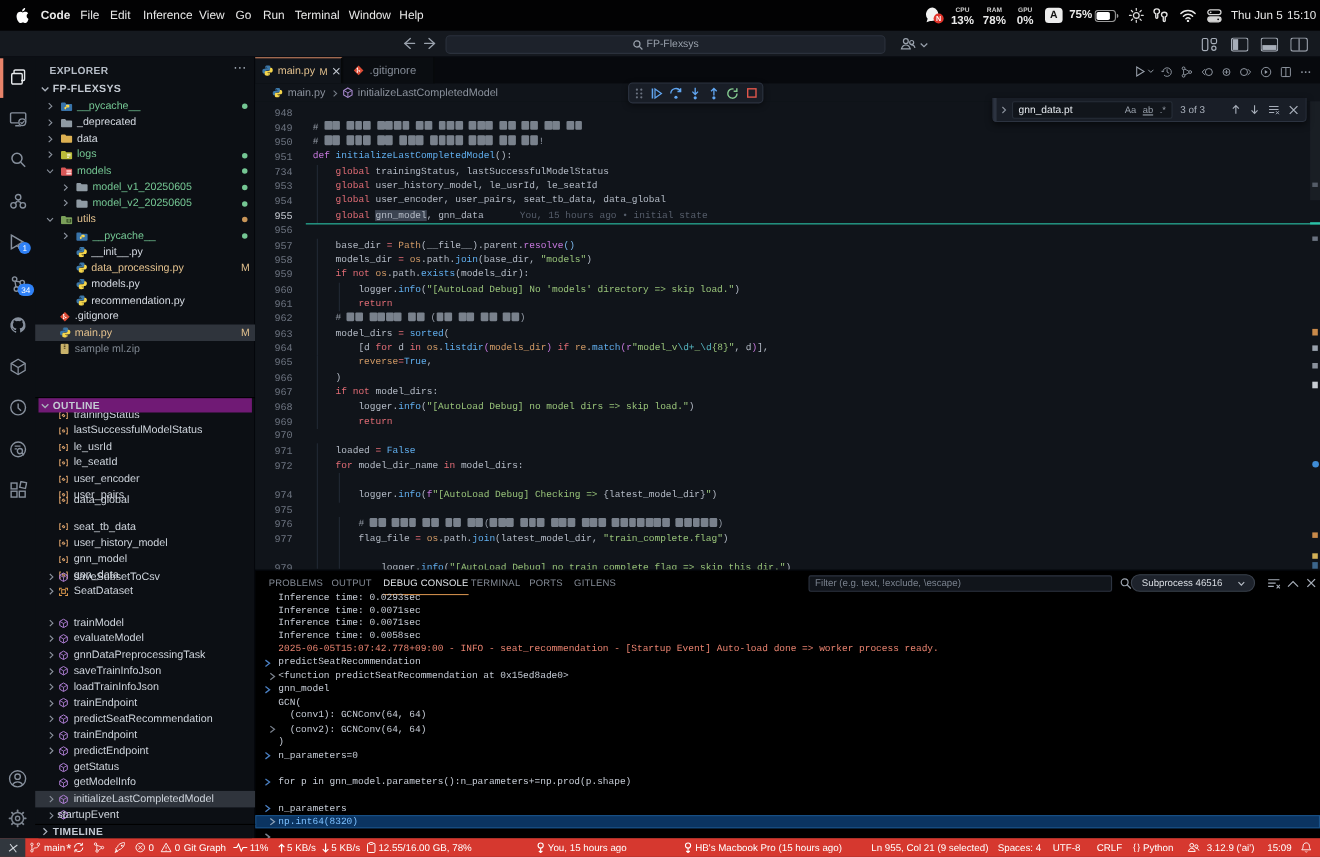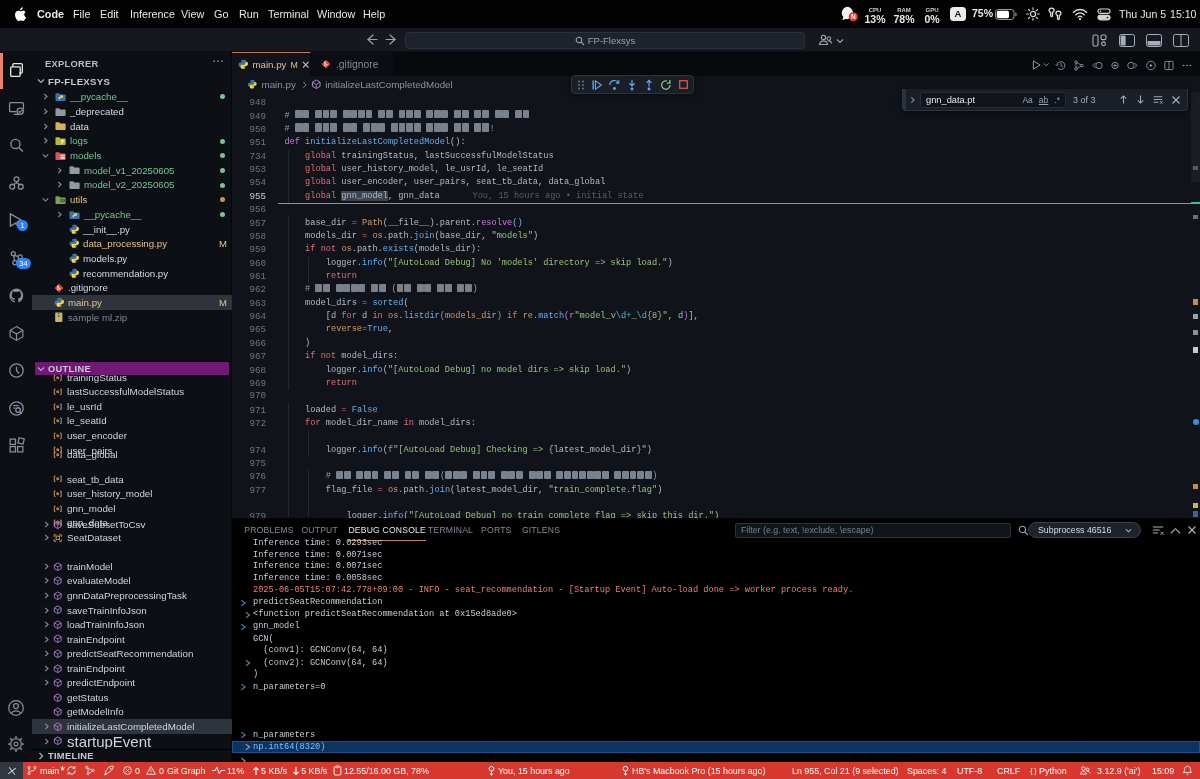--- a/index.html
+++ b/index.html
@@ -784,21 +784,21 @@
             <svg width="7" height="7" viewBox="0 0 8 8" style="flex:none">
               <path d="M2.6.9l3.2 3.1L2.6 7.1" fill="none" stroke="#8a919c" stroke-width="1.2"></path>
             </svg>
           </span>
           <span style="position:absolute;left:21px;display:flex">
             <svg width="9.5" height="9.5" viewBox="0 0 16 16" style="flex:none">
               <path d="M8 1.5 13.8 4.9v6.2L8 14.5 2.2 11.1V4.9z" fill="none" stroke="#b180d7" stroke-width="1.5"></path>
               <path d="M2.5 5 8 8.2 13.5 5M8 8.2v6" fill="none" stroke="#b180d7" stroke-width="1.3"></path>
             </svg>
           </span>
-          <span style="position:absolute;left:35px;font-size:15px;color:#ced4dc">startupEvent</span>
+          <span style="position:absolute;left:20px;font-size:10px;color:#ced4dc">startupEvent</span>
         </div>
 </div>
 <div class="abs" style="left:0;top:697px;width:200px;height:1px;background:#000;z-index:5"></div>
 <div class="abs" style="left:3px;top:698px;width:194px;height:12px;background:#0c0f14;z-index:5;display:flex;align-items:center">
         <svg width="8" height="8" viewBox="0 0 8 8" style="margin-left:2px">
           <path d="M2.5 1l3 3-3 3" fill="none" stroke="#aab1bb" stroke-width="1.2"></path>
         </svg>
         <span class="sechead" style="margin-left:3px;font-size:9.3px">TIMELINE</span>
       </div>
 </div>
@@ -1025,20 +1025,23 @@
           </svg><span style="position:absolute;left:21px">gnn_model</span></div>
 <div class="conrow" style="top:113.7px;color:#c6ccd6"><span style="position:absolute;left:21px">GCN(</span></div>
 <div class="conrow" style="top:125.4px;color:#c6ccd6"><span style="position:absolute;left:21px">  (conv1): GCNConv(64, 64)</span></div>
 <div class="conrow" style="top:137.7px;color:#c6ccd6"><svg width="7" height="8" viewBox="0 0 8 9" style="position:absolute;left:12px;top:2.5px">
             <path d="M2 1.2 6.3 4.5 2 7.8" fill="none" stroke="#79818d" stroke-width="1.3"></path>
           </svg><span style="position:absolute;left:21px">  (conv2): GCNConv(64, 64)</span></div>
 <div class="conrow" style="top:149.4px;color:#c6ccd6"><span style="position:absolute;left:21px">)</span></div>
 <div class="conrow" style="top:161.7px;color:#c6ccd6"><svg width="7" height="8" viewBox="0 0 8 9" style="position:absolute;left:8px;top:2.5px">
             <path d="M1.5 1.2 5.8 4.5 1.5 7.8" fill="none" stroke="#4a7fc1" stroke-width="1.35"></path>
           </svg><span style="position:absolute;left:21px">n_parameters=0</span></div>
+<div class="conrow" style="top:185.7px;color:#c6ccd6"><svg width="7" height="8" viewBox="0 0 8 9" style="position:absolute;left:8px;top:2.5px">
+            <path d="M1.5 1.2 5.8 4.5 1.5 7.8" fill="none" stroke="#4a7fc1" stroke-width="1.35"></path>
+          </svg><span style="position:absolute;left:21px">for p in gnn_model.parameters():n_parameters+=np.prod(p.shape)</span></div>
 <div class="conrow" style="top:209.7px;color:#c6ccd6"><svg width="7" height="8" viewBox="0 0 8 9" style="position:absolute;left:8px;top:2.5px">
             <path d="M1.5 1.2 5.8 4.5 1.5 7.8" fill="none" stroke="#4a7fc1" stroke-width="1.35"></path>
           </svg><span style="position:absolute;left:21px">n_parameters</span></div>
 <div class="conrow" style="top:221.5px;height:12.5px;background:#0b3461;outline:1px solid #1a5288;outline-offset:-1px;color:#7cc0ff"><svg width="7" height="8" viewBox="0 0 8 9" style="position:absolute;left:12px;top:2.5px">
             <path d="M2 1.2 6.3 4.5 2 7.8" fill="none" stroke="#8fa4bb" stroke-width="1.3"></path>
           </svg><span style="position:absolute;left:21px">np.int64(8320)</span></div>
 <div class="conrow" style="top:235px;color:#79818d"><svg width="7" height="8" viewBox="0 0 8 9" style="position:absolute;left:8px;top:2.5px">
             <path d="M1.5 1.2 5.8 4.5 1.5 7.8" fill="none" stroke="#79818d" stroke-width="1.5"></path>
           </svg></div>
 </div>

